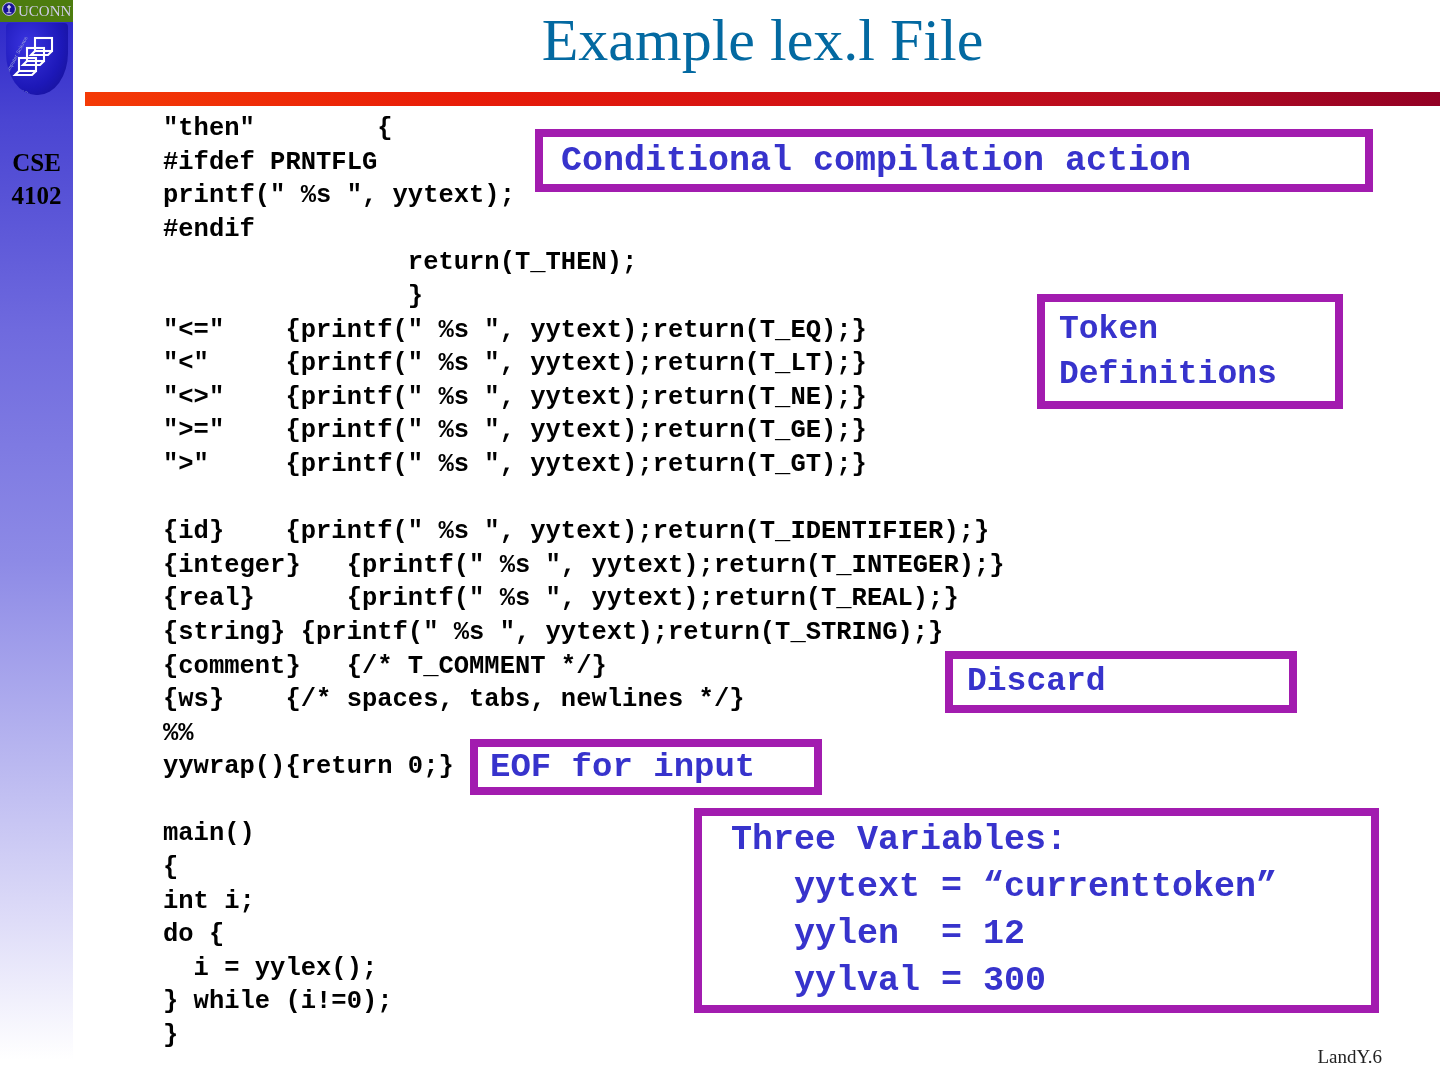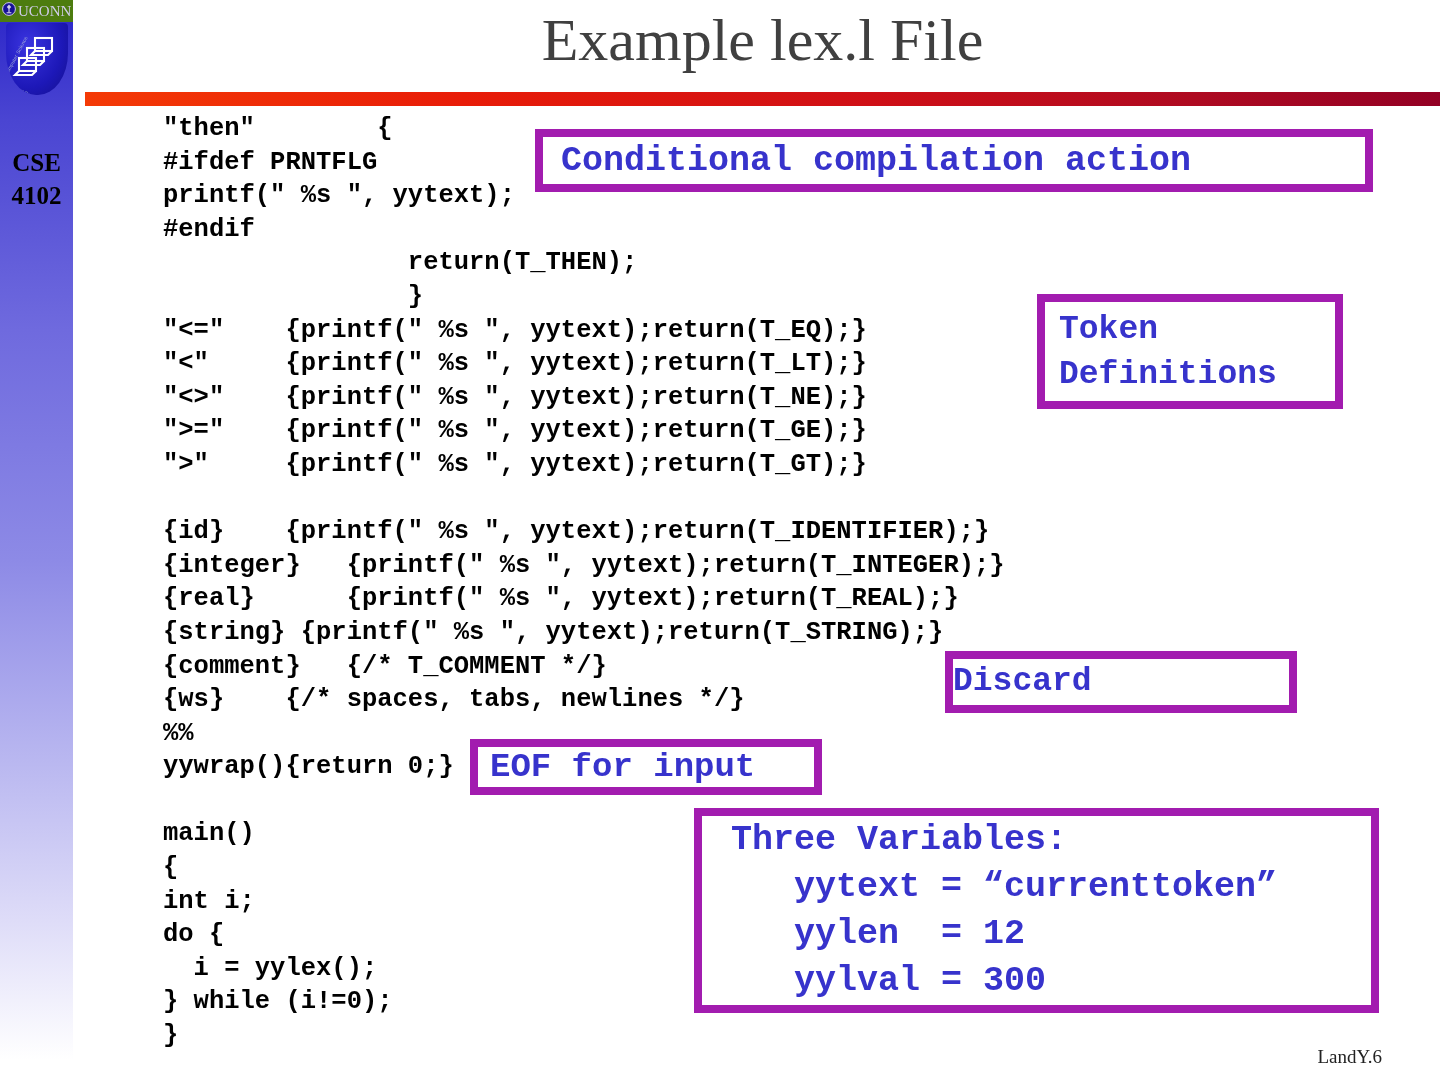--- a/index.html
+++ b/index.html
@@ -106,21 +106,21 @@
 
   
   #slide-title {
     position: absolute;
     left: 85px; top: 6px;
     width: 1355px;
     text-align: center;
     font-family: "Liberation Serif", serif;
     font-size: 60px;
     font-weight: 400;
-    color: #404040;
+    color: #0369a1;
     white-space: nowrap;
   }
 
   
   #title-rule {
     position: absolute;
     left: 85px; top: 92px;
     width: 1355px; height: 14px;
     background: linear-gradient(to right, #f43a06 0%, #e81c08 28%, #cf0f16 58%, #ae0a21 82%, #930024 100%);
   }
@@ -166,21 +166,21 @@
     left: 1037px; top: 294px;
     width: 306px; height: 115px;
     font-size: 33px;
     padding-left: 14px;
     line-height: 45px;
   }
   #callout-discard {
     left: 945px; top: 651px;
     width: 352px; height: 62px;
     font-size: 33px;
-    padding-left: 0;
+    padding-left: 14px;
     line-height: 42px;
   }
   #callout-eof {
     left: 430px; top: 739px;
     width: 352px; height: 56px;
     font-size: 34px;
     padding-left: 12px;
     line-height: 42px;
     margin-left: 40px;
   }

